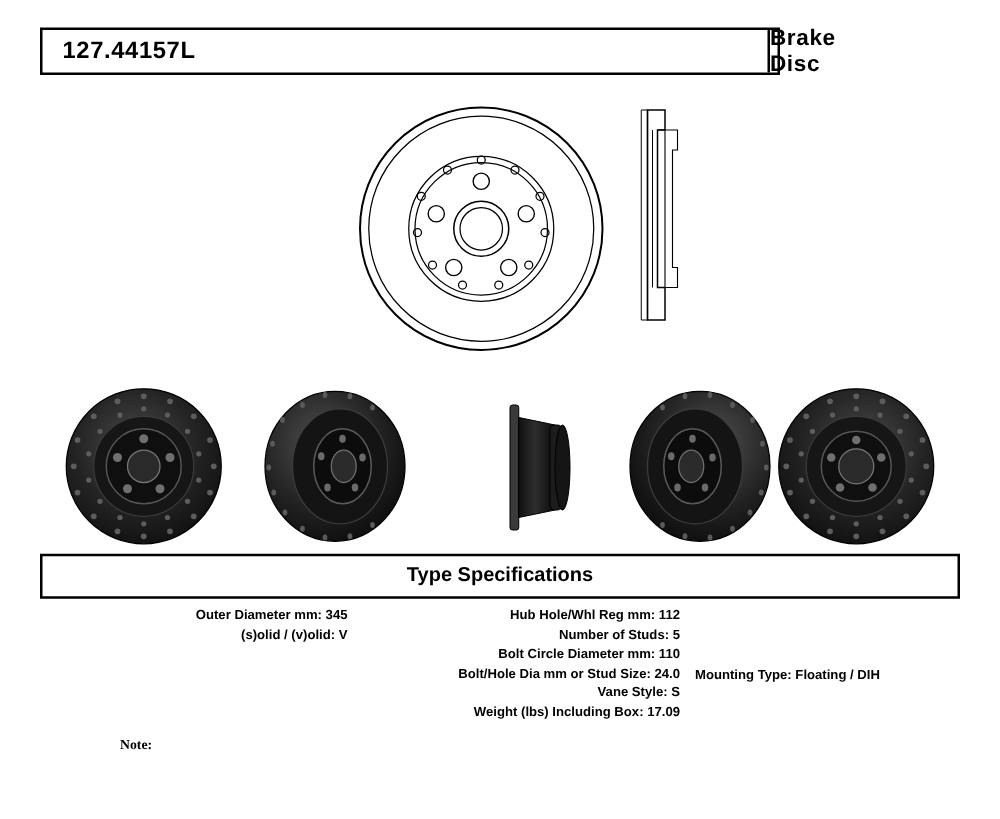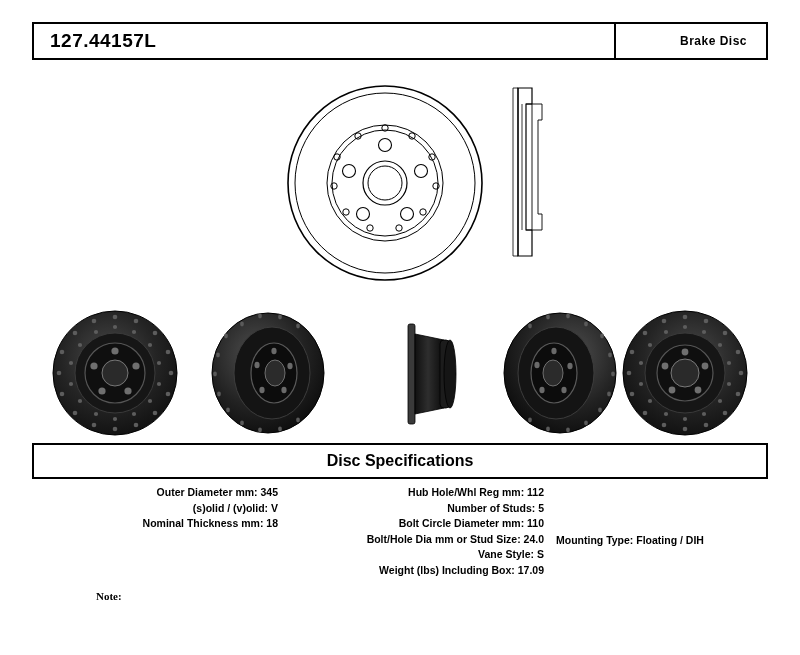--- a/index.html
+++ b/index.html
@@ -13,21 +13,21 @@
   #page {
     position: relative;
     width: 800px; height: 655px;
     overflow: hidden;
   }
 
   
   .header {
     position: absolute;
     left: 32px; top: 22px;
-    width: 736px; height: 38px;
+    width: 592px; height: 38px;
     border: 2px solid #000;
     display: flex;
     align-items: stretch;
   }
   .header-left {
     flex: 0 0 580px;
     display: flex;
     align-items: center;
     padding-left: 16px;
   }
@@ -37,24 +37,23 @@
     letter-spacing: 0.5px;
   }
   .header-right {
     flex: 1 1 auto;
     border-left: 2px solid #000;
     display: flex;
     align-items: center;
     justify-content: center;
   }
   .header-right .title {
-    font-size: 12px;
+    font-size: 18px;
     font-weight: bold;
     letter-spacing: 0.5px;
-    margin-left: 45px;
   }
 
   
   .drawing-area {
     position: absolute;
     left: 32px; top: 70px;
     width: 736px; height: 370px;
   }
 
   .fig {
@@ -348,28 +347,27 @@
         <circle cx="21" cy="76" r="2.1"></circle>
           <circle cx="21" cy="55" r="2.1"></circle>
         <circle cx="30" cy="37" r="2.1"></circle>
           <circle cx="46" cy="24" r="2.1"></circle>
       </g>
     </svg>
 
   </div>
 
   <div class="spec-panel">
-    <span class="spec-title">Disc Specifications</span>
+    <span class="spec-title">Type Specifications</span>
   </div>
 
   <div class="spec-body">
     <div class="spec-col col1">
       <div class="spec-row">Outer Diameter mm: 345</div>
       <div class="spec-row">(s)olid / (v)olid: V</div>
-      <div class="spec-row">Nominal Thickness mm: 18</div>
     </div>
     <div class="spec-col col2">
       <div class="spec-row">Hub Hole/Whl Reg mm: 112</div>
       <div class="spec-row">Number of Studs: 5</div>
       <div class="spec-row">Bolt Circle Diameter mm: 110</div>
       <div class="spec-row">Bolt/Hole Dia mm or Stud Size: 24.0</div>
       <div class="spec-row">Vane Style: S</div>
       <div class="spec-row">Weight (lbs) Including Box: 17.09</div>
     </div>
     <div class="spec-col col3">

